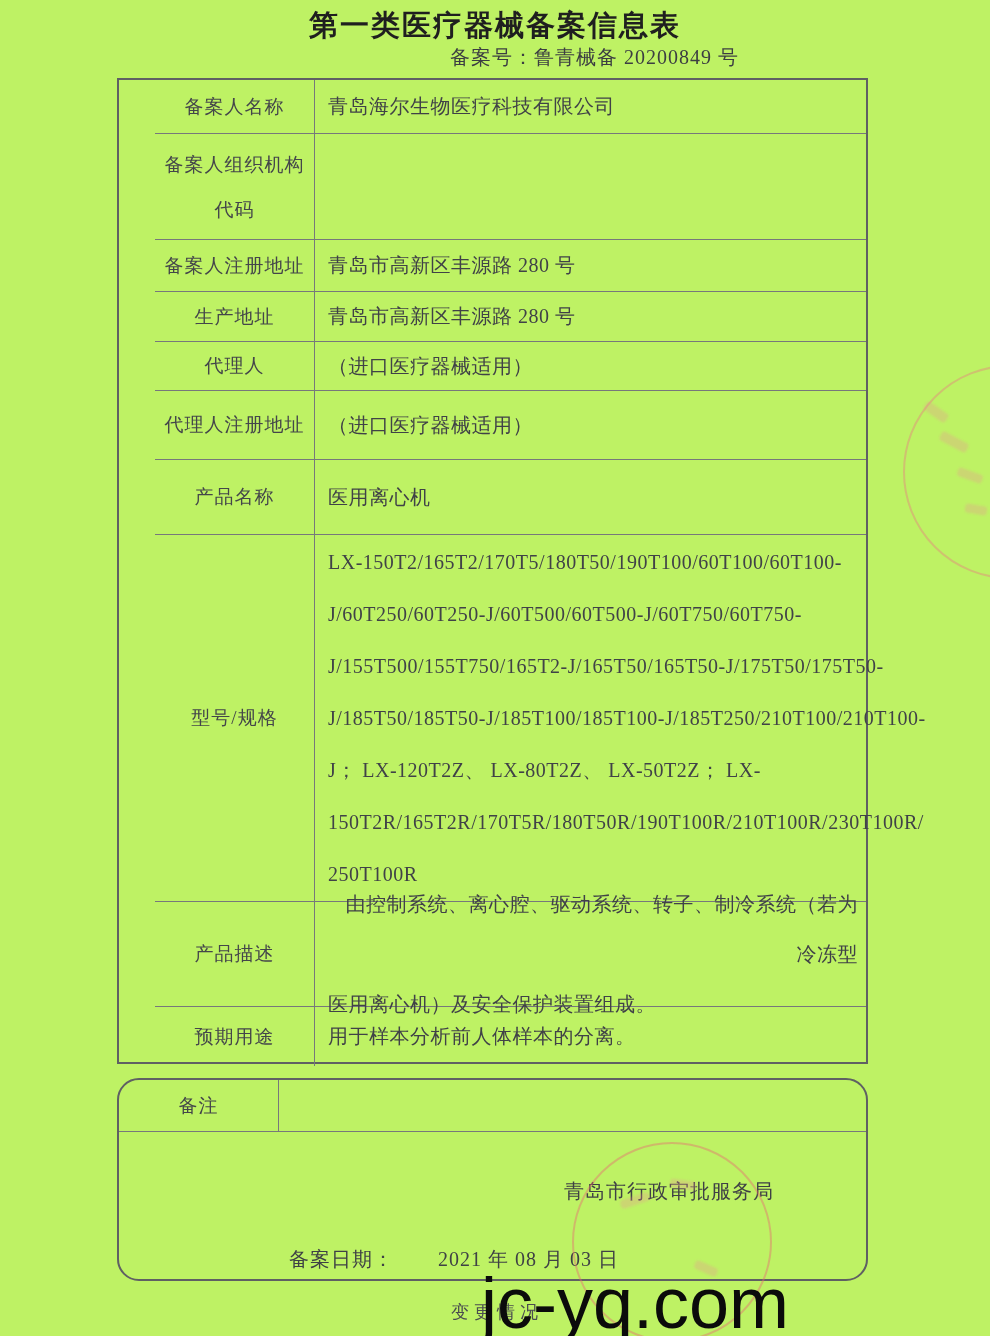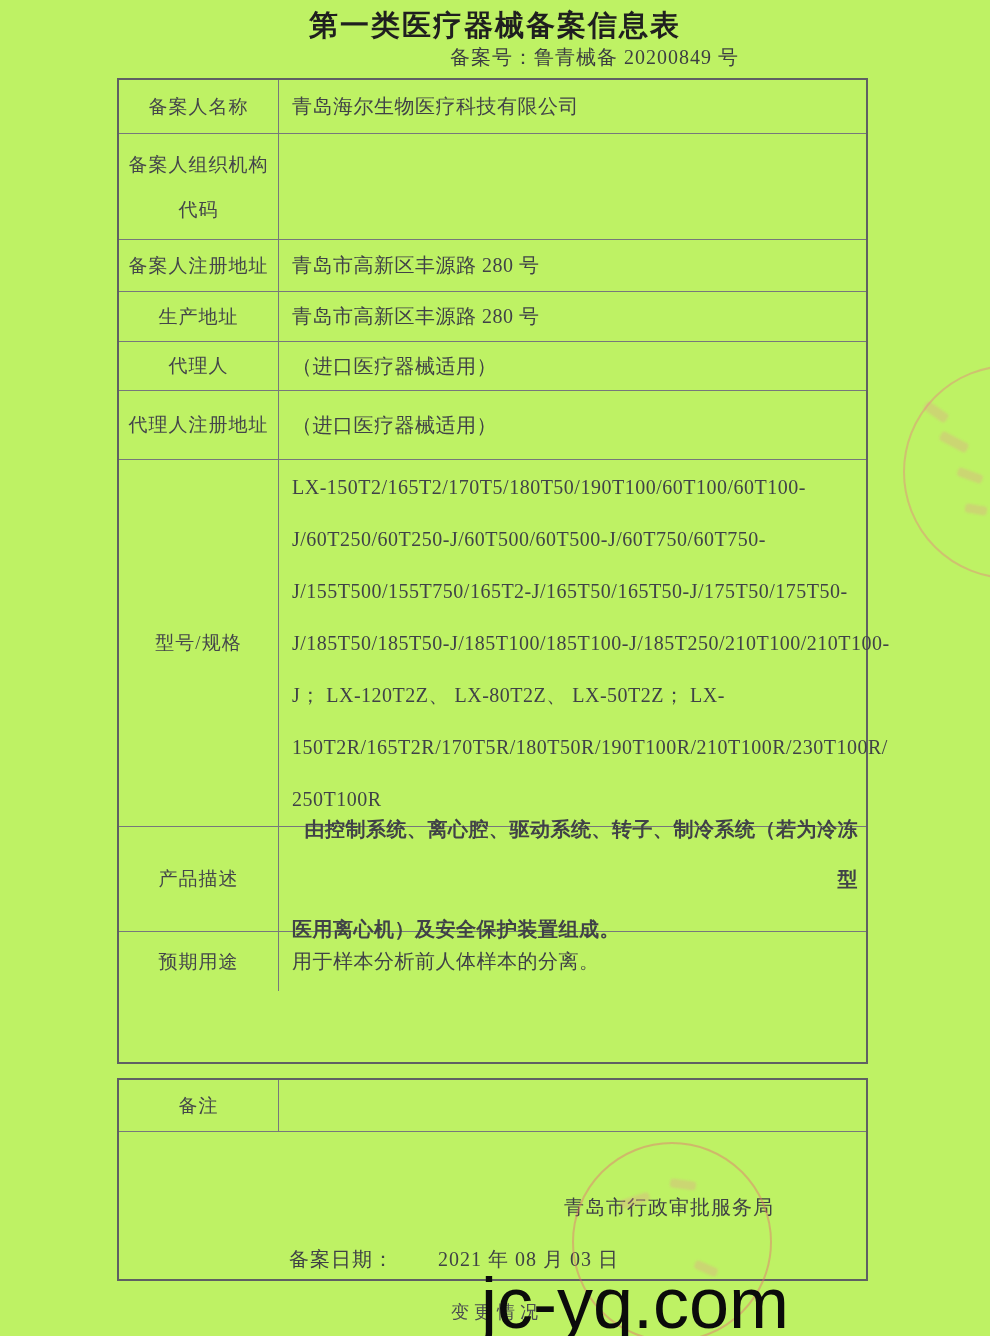--- a/index.html
+++ b/index.html
@@ -20,22 +20,22 @@
   .filing-no{
     position:absolute;left:450px;top:44px;
     font-size:20px;letter-spacing:1px;color:#3c3e42;
   }
   .tbl{
     position:absolute;left:117px;width:751px;
     border:2px solid #5f6063;
     box-sizing:border-box;
     background:transparent;
   }
-  .tbl1{top:78px;height:986px;}
-  .tbl2{top:1078px;height:203px;}
+  .tbl1{top:78px;height:986px;padding-left:36px;}
+  .tbl2{top:1078px;height:203px;border-radius:22px;}
   .row{
     display:flex;
     box-sizing:border-box;
     border-bottom:1px solid #77787b;
   }
   .row:last-child{border-bottom:none;}
   .cell{box-sizing:border-box;}
   .lbl{
     flex:0 0 160px;
     border-right:1px solid #77787b;
@@ -44,24 +44,24 @@
     font-size:19px;letter-spacing:1px;color:#44464a;
   }
   .val{
     flex:1 1 auto;
     display:flex;flex-direction:column;justify-content:center;align-items:flex-start;
     padding-left:13px;padding-right:8px;
     font-size:20px;letter-spacing:0.5px;color:#404247;text-align:right;
   }
   .lbl .lline{display:block;line-height:45px;}
   .val .vline{display:block;line-height:52px;white-space:nowrap;}
-  .val .dline{display:block;line-height:50px;font-weight:bold;}
+  .val .dline{display:block;line-height:50px;}
   .unit-cell{position:relative;padding:0;}
   .authority{
-    position:absolute;right:92px;top:62px;
+    position:absolute;right:92px;top:46px;
     font-size:20px;letter-spacing:1px;white-space:nowrap;color:#3f4145;
   }
   .date-line{
     position:absolute;left:170px;top:114px;
     font-size:20px;letter-spacing:1px;white-space:nowrap;color:#3f4145;
   }
   .date-line .dv{margin-left:44px;}
   .next-section{
     position:absolute;left:451px;top:1300px;
     font-size:18px;letter-spacing:5px;color:#4a4c50;
@@ -130,20 +130,24 @@
     <div class="row" style="height:49px">
       <div class="cell lbl">代理人</div>
       <div class="cell val">（进口医疗器械适用）</div>
     </div>
 
     <div class="row" style="height:69px">
       <div class="cell lbl">代理人注册地址</div>
       <div class="cell val">（进口医疗器械适用）</div>
     </div>
 
+    <div class="row" style="height:75px">
+      <div class="cell lbl">产品名称</div>
+      <div class="cell val">医用离心机</div>
+    </div>
 
     <div class="row" style="height:367px">
       <div class="cell lbl">型号/规格</div>
       <div class="cell val">
         <span class="vline">LX-150T2/165T2/170T5/180T50/190T100/60T100/60T100-</span>
         <span class="vline">J/60T250/60T250-J/60T500/60T500-J/60T750/60T750-</span>
         <span class="vline">J/155T500/155T750/165T2-J/165T50/165T50-J/175T50/175T50-</span>
         <span class="vline">J/185T50/185T50-J/185T100/185T100-J/185T250/210T100/210T100-</span>
         <span class="vline">J； LX-120T2Z、 LX-80T2Z、 LX-50T2Z； LX-</span>
         <span class="vline">150T2R/165T2R/170T5R/180T50R/190T100R/210T100R/230T100R/</span>

